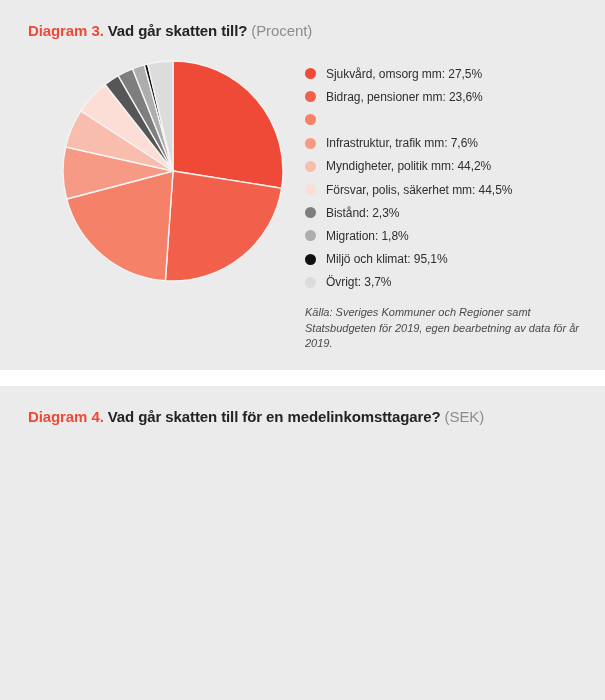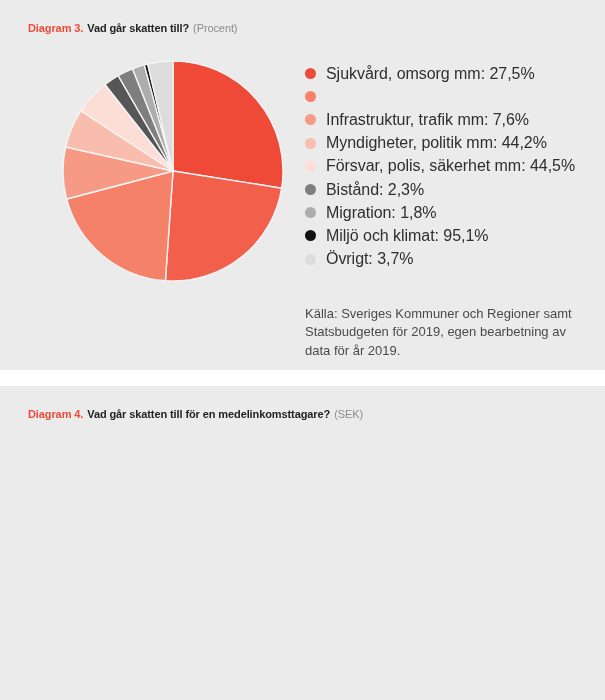--- a/index.html
+++ b/index.html
@@ -11,44 +11,44 @@
   .card{
     background:#ebebeb;
     box-sizing:border-box;
     position:relative;
   }
   #card-diagram3{height:370px;width:605px;}
   #card-diagram4{height:314px;width:605px;margin-top:16px;text-align:center;}
 
   .card-title{
     position:absolute;left:28px;top:22px;
-    font-size:11px;font-weight:bold;color:#2b2b2b;
+    font-size:15px;font-weight:bold;color:#2b2b2b;
     white-space:nowrap;letter-spacing:-0.1px;
   }
   .card-title .dnum{color:#ef4a38;}
   .card-title .main{color:#232323;margin-left:4px;}
   .card-title .unit{color:#8d8d8d;font-weight:normal;margin-left:4px;}
 
   
   #pie-wrap{position:absolute;left:62px;top:57px;width:222px;height:228px;}
   #pie-svg{display:block;}
 
   
   #legend{position:absolute;left:305px;top:62px;width:280px;}
   .legend-row{display:flex;align-items:center;height:23.2px;}
   .legend-dot{
     width:11px;height:11px;border-radius:50%;
     flex:0 0 11px;margin-right:10px;
   }
   .legend-label{
-    font-size:16px;color:#2f2f2f;white-space:nowrap;letter-spacing:-0.05px;
+    font-size:12px;color:#2f2f2f;white-space:nowrap;letter-spacing:-0.05px;
   }
 
   .source-note{
-    font-size:13px;line-height:1.42;color:#4a4a4a;
+    font-size:11px;line-height:1.42;color:#4a4a4a;font-style:italic;
   }
   #source3{position:absolute;left:305px;top:305px;width:275px;}
 </style>
 </head>
 <body>
 
 <div class="card" id="card-diagram3">
 
   <div class="card-title">
     <span class="dnum">Diagram 3.</span><span class="main">Vad går skatten till?</span><span class="unit">(Procent)</span>
@@ -69,20 +69,24 @@
           <path d="M 111 114 L 82.30743430811137 7.808019728339858 A 110 110 0 0 1 85.65716306557505 6.959163791966077 Z" fill="#111111" stroke="#f4f4f4" stroke-width="1.4"></path>
           <path d="M 111 114 L 85.65716306557505 6.959163791966077 A 110 110 0 0 1 110.99999999999999 4 Z" fill="#dcdcdc" stroke="#f4f4f4" stroke-width="1.4"></path>
         </g>
     </svg>
   </div>
 
   <div id="legend">
       <div class="legend-row">
         <span class="legend-dot" style="background: rgb(239, 74, 56);"></span>
         <span class="legend-label">Sjukvård, omsorg mm: 27,5%</span>
+      </div>
+      <div class="legend-row">
+        <span class="legend-dot" style="background: rgb(242, 96, 76);"></span>
+        <span class="legend-label">Bidrag, pensioner mm: 23,6%</span>
       </div>
       <div class="legend-row">
         <span class="legend-dot" style="background: rgb(245, 129, 104);"></span>
       </div>
       <div class="legend-row">
         <span class="legend-dot" style="background: rgb(247, 154, 133);"></span>
         <span class="legend-label">Infrastruktur, trafik mm: 7,6%</span>
       </div>
       <div class="legend-row">
         <span class="legend-dot" style="background: rgb(249, 189, 173);"></span>

